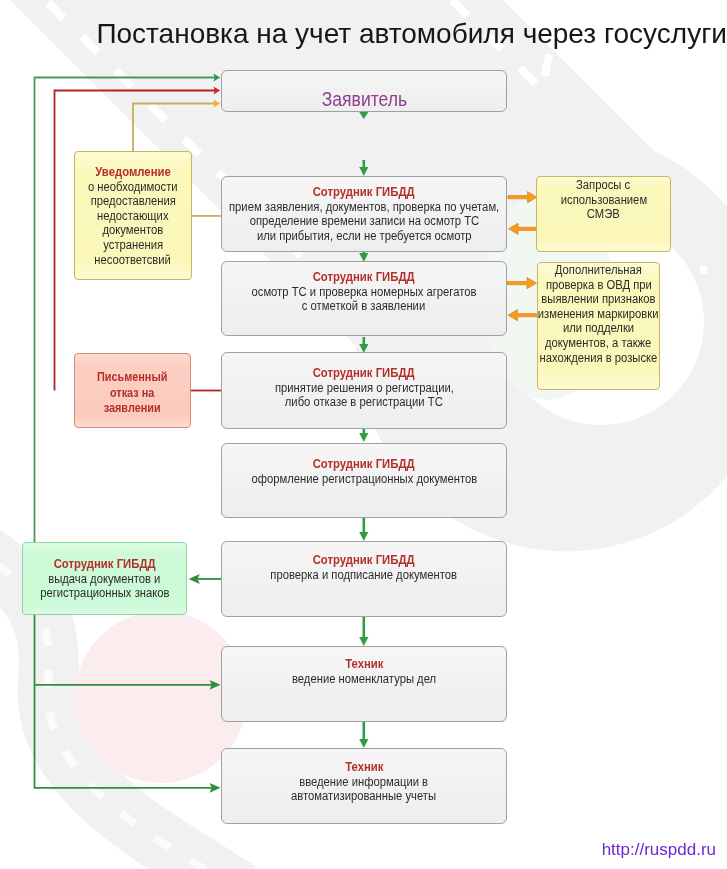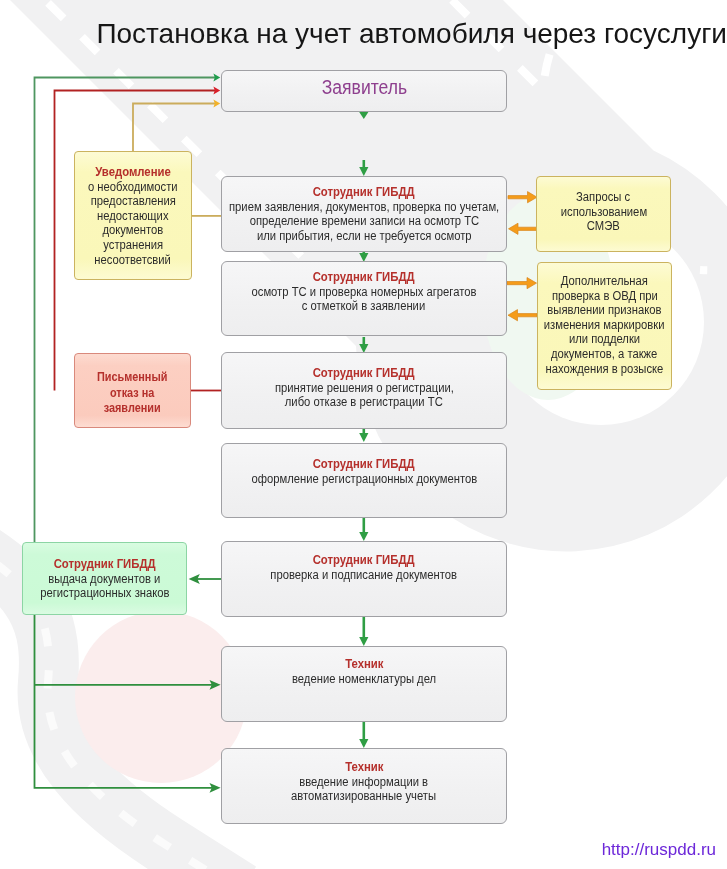--- a/index.html
+++ b/index.html
@@ -20,36 +20,36 @@
            border:1px solid #d9897c;border-radius:4px;}
   .greenbox{background:linear-gradient(180deg,#d9fce1 0%,#cdfad8 16%,#cbfad6 84%,#dafbe2 100%);
             border:1px solid #8cd5a4;border-radius:4px;}
   .node > *{transform:scaleX(0.90);white-space:nowrap;}
   .hd{font-weight:bold;color:#b5302c;font-size:12.6px;line-height:13.6px;}
   .hd-purple{color:#8e3f8e;font-weight:normal;font-size:19.5px;line-height:21px;}
   .hd-pink{color:#b5302c;font-size:12.1px;line-height:15.6px;white-space:pre-line;}
   .ln{color:#2b2b2b;font-size:12.5px;line-height:14.6px;}
 
   
-  #n-applicant{left:221px;top:70px;width:286px;height:42px;padding-top:6px;}
+  #n-applicant{left:221px;top:70px;width:286px;height:42px;padding-top:18px;}
   #n-choose   {left:221px;top:119px;width:286px;height:40px;padding-top:6px;}
   #n-intake   {left:221px;top:176px;width:286px;height:76px;padding-top:9px;}
   #n-inspect  {left:221px;top:261px;width:286px;height:75px;padding-top:9px;}
   #n-decision {left:221px;top:352px;width:286px;height:77px;padding-top:14px;}
   #n-issue    {left:221px;top:443px;width:286px;height:75px;padding-top:14px;}
   #n-verify   {left:221px;top:541px;width:286px;height:76px;padding-top:12px;}
   #n-tech1    {left:221px;top:646px;width:286px;height:76px;padding-top:11px;}
   #n-tech2    {left:221px;top:748px;width:286px;height:76px;padding-top:12px;}
 
   
   #n-notice {left:74px;top:151px;width:118px;height:129px;padding-top:14px;}
   #n-refusal{left:74px;top:353px;width:117px;height:75px;padding-top:16px;}
   #n-handout{left:22px;top:542px;width:165px;height:73px;padding-top:15px;}
-  #n-smev   {left:536px;top:176px;width:135px;height:76px;padding-top:13px;}
-  #n-ovd    {left:537px;top:262px;width:135px;height:128px;padding-top:11px;}
+  #n-smev   {left:536px;top:176px;width:135px;height:76px;padding-top:1px;}
+  #n-ovd    {left:537px;top:262px;width:123px;height:128px;}
 </style>
 </head>
 <body>
 
 <div id="stage">
   <svg id="bg" viewBox="0 0 727 869">
     <defs>
       <clipPath id="clipAll">
           <rect x="0" y="0" width="727" height="869"></rect>
         </clipPath>

